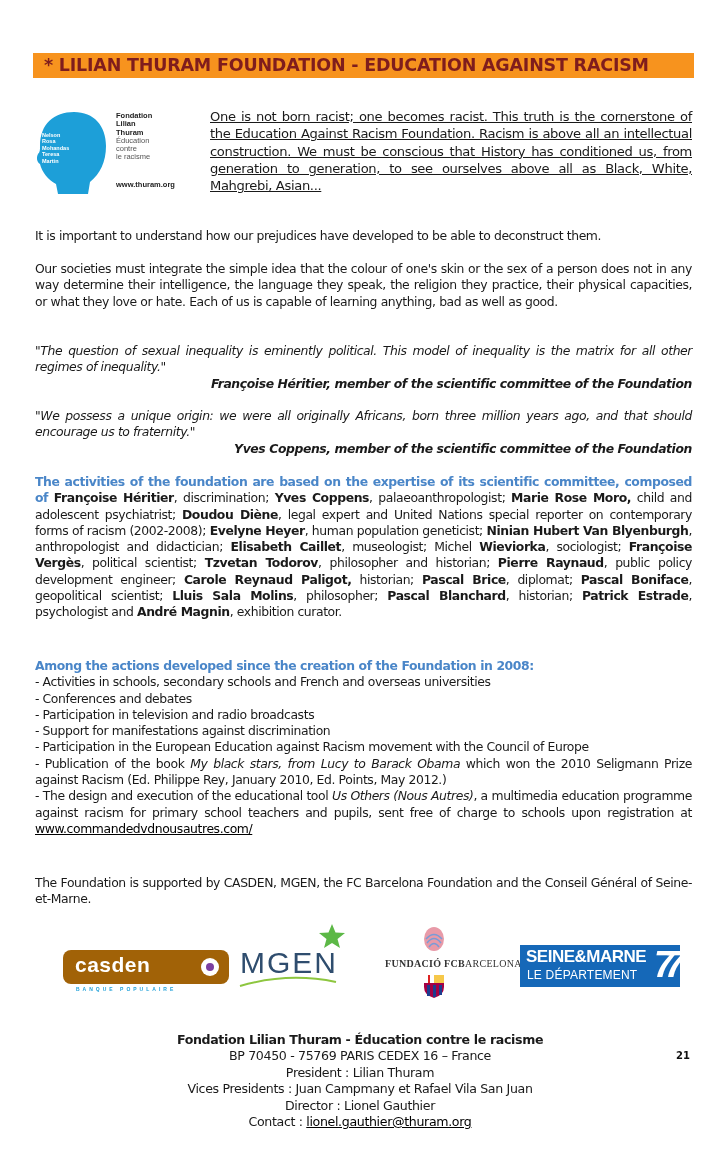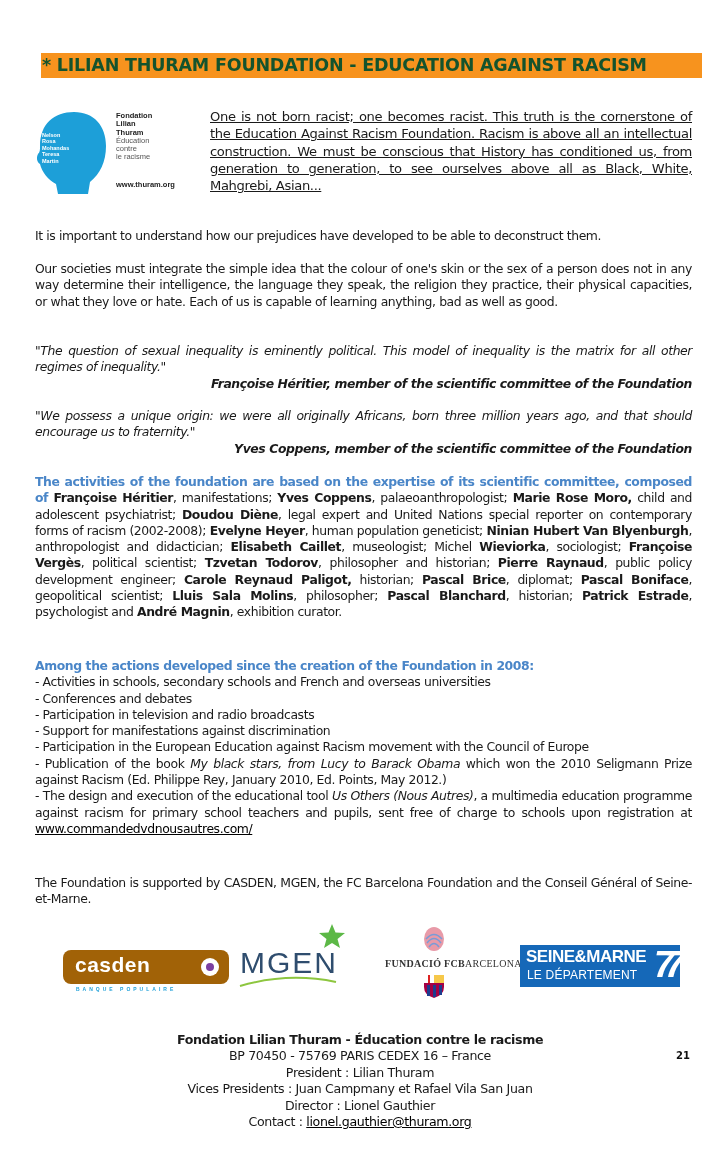--- a/index.html
+++ b/index.html
@@ -4,25 +4,24 @@
 <style>
   html, body { margin: 0; padding: 0; background: #ffffff; }
   body {
     width: 720px; height: 1152px; position: relative; overflow: hidden;
     font-family: "DejaVu Sans", sans-serif; color: #1a1a1a;
   }
   .page { position: absolute; left: 0; top: 0; width: 720px; height: 1152px; }
 
   .title-bar {
     position: absolute; left: 33px; top: 53px; width: 661px; height: 25px;
-    background: #f7931e; color: #14532d;
+    background: #f7931e; color: #7f1d1d;
     font-family: "DejaVu Sans", sans-serif; font-weight: bold; font-size: 17.5px;
-    line-height: 25px; padding-left: 1px; box-sizing: border-box; white-space: nowrap;
+    line-height: 25px; padding-left: 11px; box-sizing: border-box; white-space: nowrap;
     letter-spacing: -0.2px;
-    margin-left: 8px;
   }
 
   .logo-block { position: absolute; left: 34px; top: 108px; width: 160px; height: 86px; }
   .logo-head {
     position: absolute; left: 2px; top: 2px; width: 72px; height: 84px;
   }
   .logo-names {
     position: absolute; left: 8px; top: 24px; color: #ffffff;
     font-family: "Liberation Sans", sans-serif; font-weight: bold; font-size: 5.5px; line-height: 6.4px;
   }
@@ -163,21 +162,21 @@
   </div>
 
   <div class="para" style="top:408px;">
     <div class="quote">"We possess a unique origin: we were all originally Africans, born three million years ago, and that should encourage us to fraternity."</div>
     <div class="attrib">Yves Coppens, member of the scientific committee of the Foundation</div>
   </div>
 
   <div class="para" style="top:474px;">
     <span class="blue">The activities of the foundation are based on the expertise of its scientific committee, composed of</span>
     <span> </span>
-    <span class="b">Françoise Héritier</span><span>, manifestations; </span>
+    <span class="b">Françoise Héritier</span><span>, discrimination; </span>
     <span class="b">Yves Coppens</span><span>, palaeoanthropologist; </span>
     <span class="b">Marie Rose Moro,</span><span> child and adolescent psychiatrist; </span>
     <span class="b">Doudou Diène</span><span>, legal expert and United Nations special reporter on contemporary forms of racism (2002-2008); </span>
     <span class="b">Evelyne Heyer</span><span>, human population geneticist; </span>
     <span class="b">Ninian Hubert Van Blyenburgh</span><span>, anthropologist and didactician; </span>
     <span class="b">Elisabeth Caillet</span><span>, museologist; Michel </span>
     <span class="b">Wieviorka</span><span>, sociologist; </span>
     <span class="b">Françoise Vergès</span><span>, political scientist; </span>
     <span class="b">Tzvetan Todorov</span><span>, philosopher and historian; </span>
     <span class="b">Pierre Raynaud</span><span>, public policy development engineer; </span>

